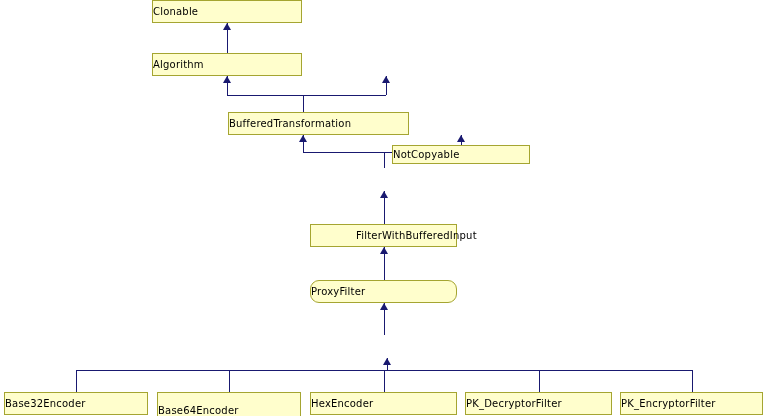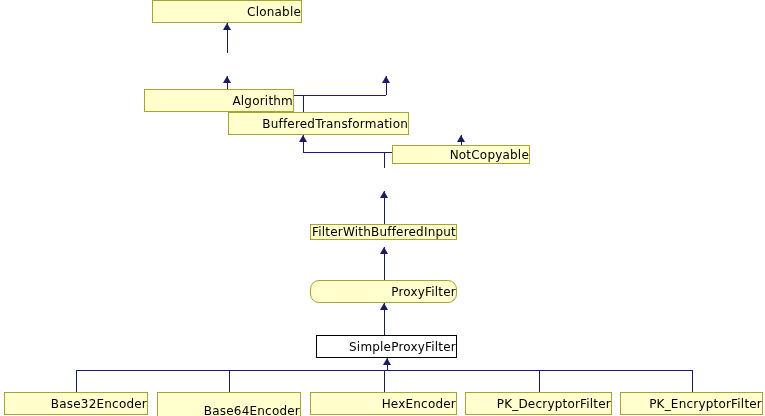--- a/index.html
+++ b/index.html
@@ -15,23 +15,23 @@
     overflow: hidden;
     font-family: "DejaVu Sans", sans-serif;
   }
   .node {
     position: absolute;
     box-sizing: border-box;
     background: #fffecc;
     border: 1px solid #a5a531;
     display: flex;
     align-items: center;
-    justify-content: flex-end;
+    justify-content: flex-start;
     color: #000000;
-    font-size: 12px;
+    font-size: 10px;
     line-height: 1;
     letter-spacing: 0.2px;
     white-space: nowrap;
   }
   .node.current {
     background: #ffffff;
     border: 1px solid #000000;
   }
   .edge-v, .edge-h {
     position: absolute;
@@ -76,37 +76,34 @@
     <div class="arrow" style="left: 382.5px; top: 358px;"></div>
     <div class="edge-h" style="left: 76px; top: 370px; width: 615.5px;"></div>
     <div class="edge-v" style="left: 76px; top: 370px; height: 22px;"></div>
     <div class="edge-v" style="left: 229px; top: 370px; height: 22px;"></div>
     <div class="edge-v" style="left: 383.5px; top: 370px; height: 22px;"></div>
     <div class="edge-v" style="left: 538.5px; top: 370px; height: 22px;"></div>
     <div class="edge-v" style="left: 691.5px; top: 370px; height: 22px;"></div>
     <div class="node" style="left: 152px; top: 0px; width: 150px; height: 23px;">
       <span>Clonable</span>
     </div>
-    <div class="node" style="left: 144px; top: 53px; width: 150px; height: 23px; margin-top: 36px;">
+    <div class="node" style="left: 152px; top: 53px; width: 150px; height: 23px;">
       <span>Algorithm</span>
     </div>
     <div class="node" style="left: 228px; top: 112px; width: 181px; height: 23px;">
       <span>BufferedTransformation</span>
     </div>
     <div class="node" style="left: 392px; top: 113px; width: 138px; height: 19px; margin-top: 32px;">
       <span>NotCopyable</span>
     </div>
-    <div class="node" style="left: 310px; top: 224px; width: 147px; height: 16px;">
+    <div class="node" style="left: 310px; top: 224px; width: 147px; height: 23px; padding-left: 45px;">
       <span>FilterWithBufferedInput</span>
     </div>
     <div class="node" style="left: 310px; top: 280px; width: 147px; height: 23px; border-radius: 9px;">
       <span>ProxyFilter</span>
-    </div>
-    <div class="node current" style="left: 316px; top: 335px; width: 141px; height: 23px;">
-      <span>SimpleProxyFilter</span>
     </div>
     <div class="node" style="left: 4px; top: 392px; width: 144px; height: 23px;">
       <span>Base32Encoder</span>
     </div>
     <div class="node" style="left: 157px; top: 392px; width: 144px; height: 38px;">
       <span>Base64Encoder</span>
     </div>
     <div class="node" style="left: 310px; top: 392px; width: 147px; height: 23px;">
       <span>HexEncoder</span>
     </div>

